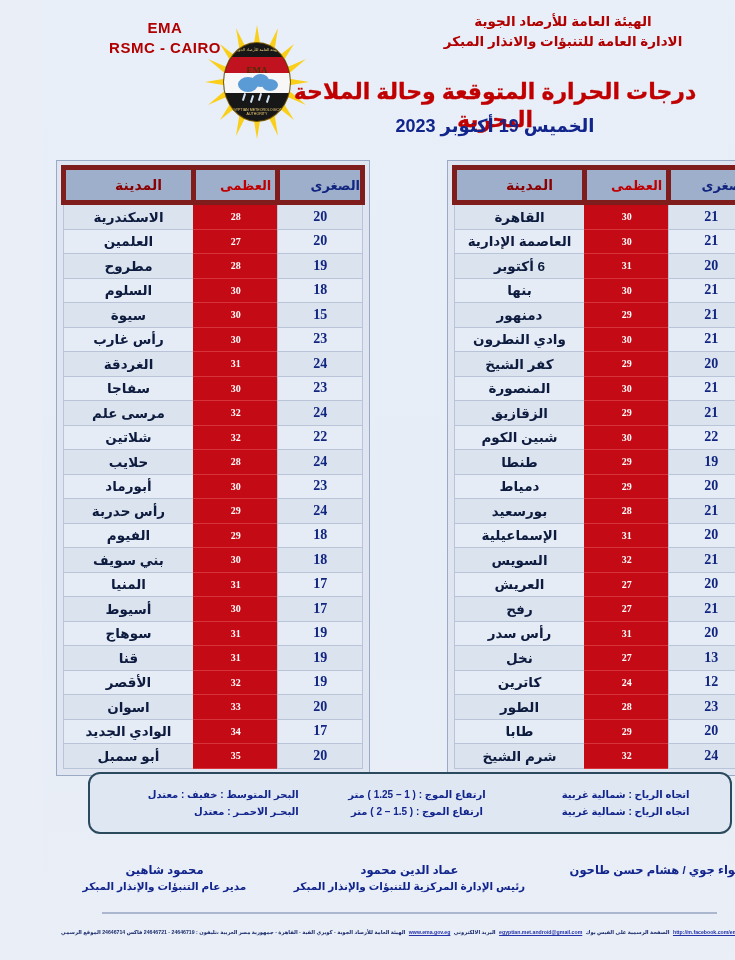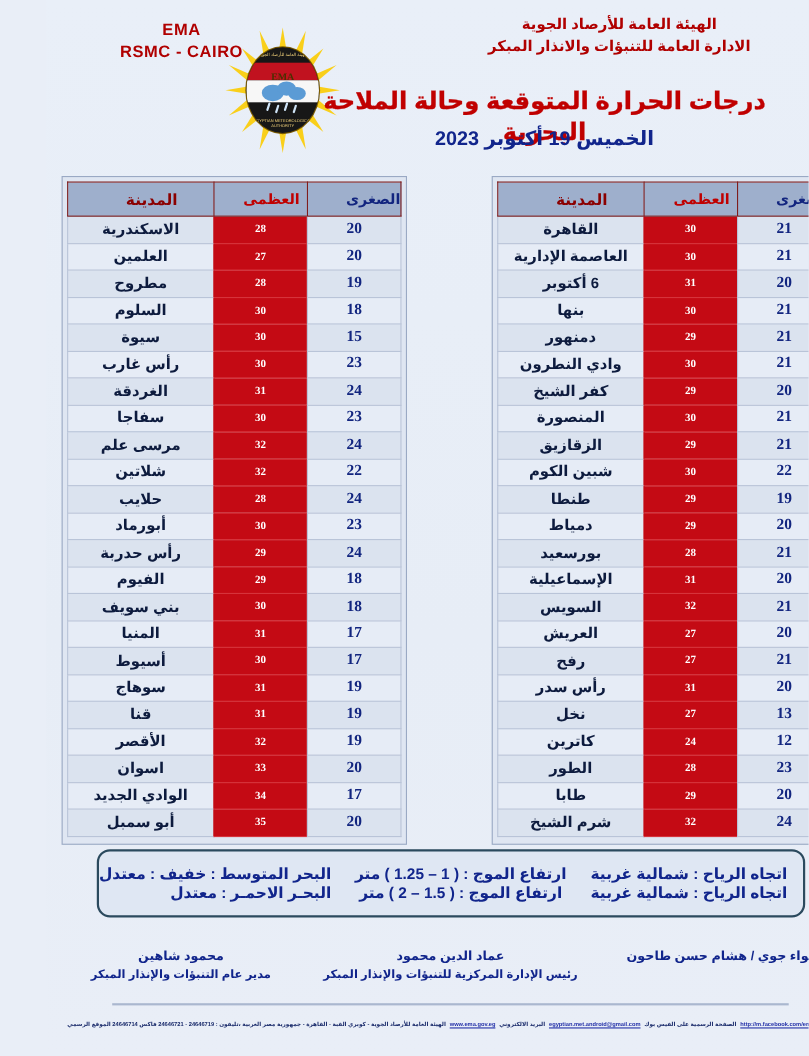--- a/index.html
+++ b/index.html
@@ -88,21 +88,21 @@
   .tbl-left{left:14px;width:314px;}
   .tbl-right{left:405px;width:314px;}
   table{border-collapse:collapse;width:100%;table-layout:fixed;}
   th,td{
     padding:0;margin:0;height:23.5px;
     text-align:center;vertical-align:middle;
     font-weight:bold;font-size:13px;
     border:1px solid #b9c4d8;
   }
   thead th{
-    background:#9eafcc;border:1px solid #7f1d1d;height:30px;font-size:13px;padding-left:20px;
+    background:#9eafcc;border:5px solid #7f1d1d;height:30px;font-size:13px;padding-left:20px;
   }
   th.h-city{color:#8b0000;font-size:14px;width:46%;}
   th.h-max{color:#c00000;font-size:13px;width:27%;margin-top:25px;}
   th.h-min{color:#12257f;font-size:13px;width:27%;text-align:right;}
   tbody tr:nth-child(odd) td{background:#dbe3ef;}
   tbody tr:nth-child(even) td{background:#e6ecf6;}
   td.city{
     color:#0d1b3e;font-size:13.5px;text-align:center;
     font-family:"Liberation Sans","DejaVu Sans",sans-serif;
   }
@@ -118,21 +118,21 @@
   }
 
   
   .marine{
     position:absolute;left:46px;top:772px;width:644px;height:62px;
     background:#dfe7f3;border:2px solid #2b4a5e;border-radius:12px;
     box-sizing:border-box;display:flex;align-items:center;
   }
   .marine .col{flex:1;}
   .marine .row{
-    color:#11258c;font-weight:bold;font-size:14px;line-height:17px;
+    color:#11258c;font-weight:bold;font-size:10px;line-height:17px;
     white-space:nowrap;
   }
   .col-sea{text-align:right;padding-right:14px;}
   .col-wave{text-align:center;}
   .col-wind{text-align:center;}
 
   
   .signs{
     position:absolute;left:0;top:862px;width:735px;
     display:flex;

